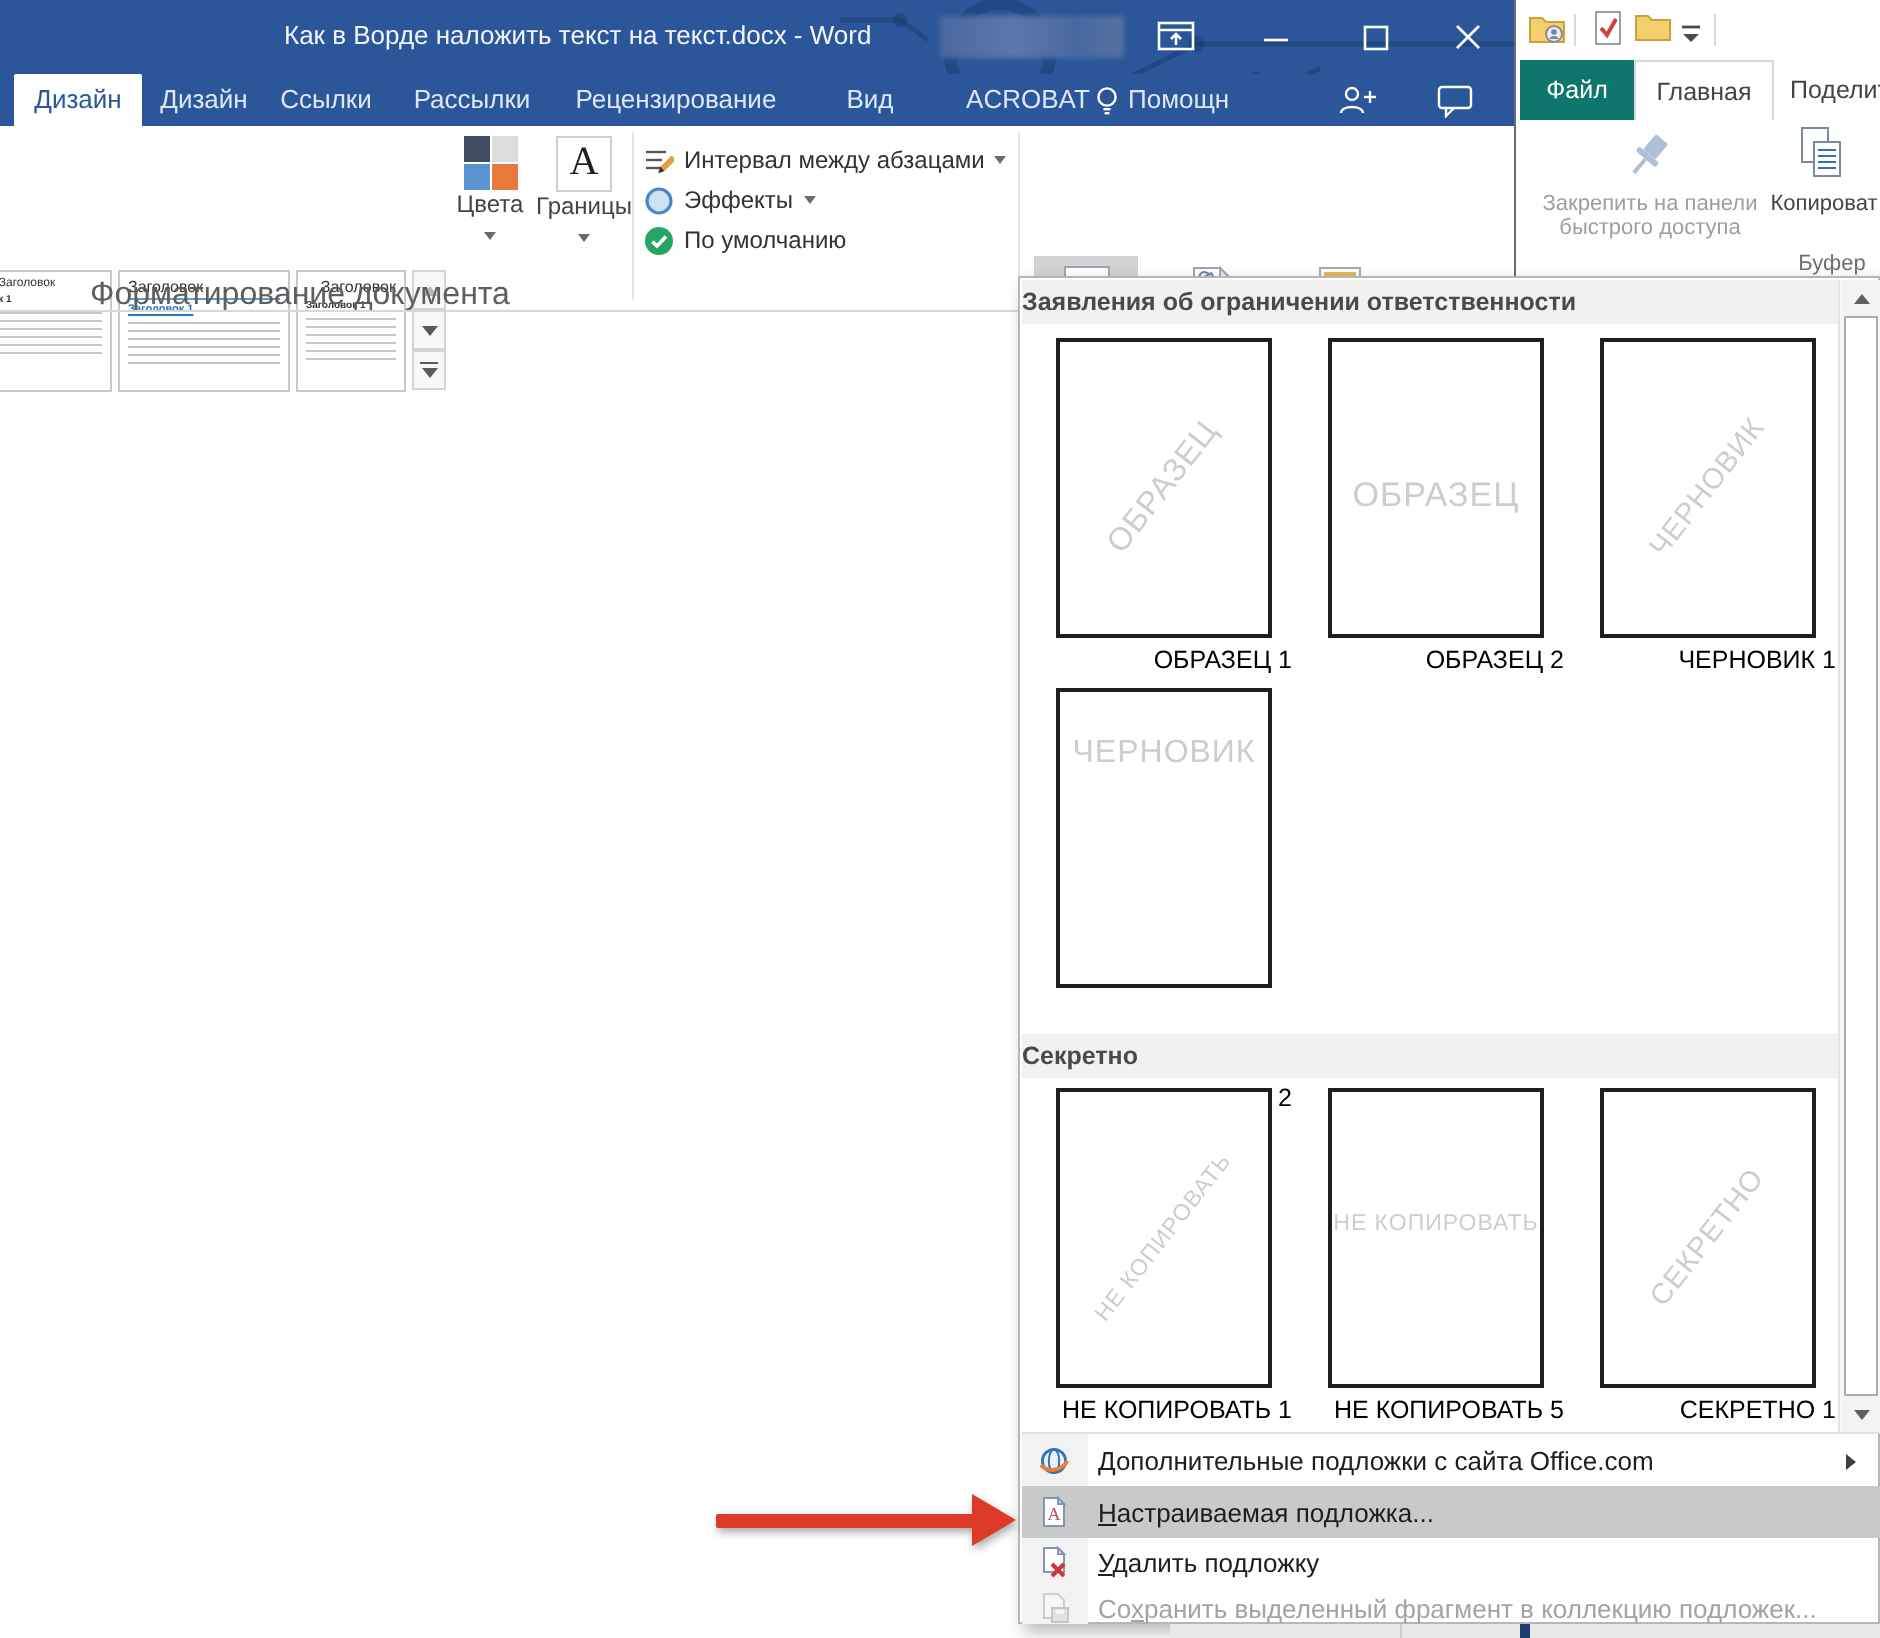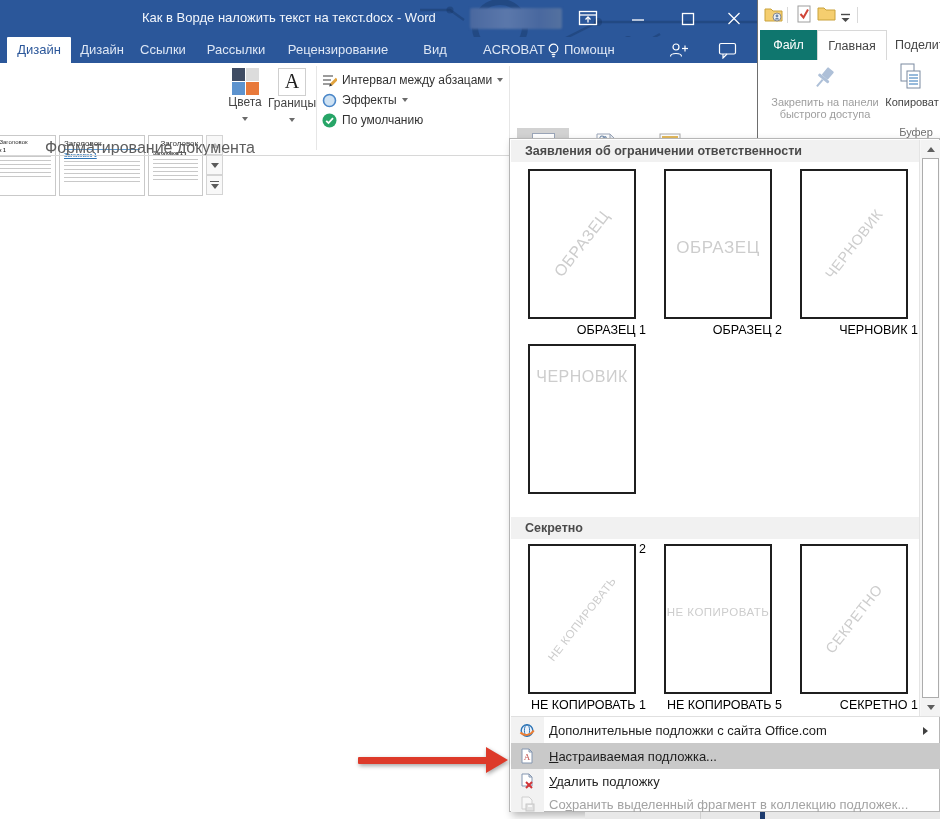--- a/index.html
+++ b/index.html
@@ -44,21 +44,21 @@
   .etab{top:30px;height:30px;line-height:30px;font-size:12.5px;text-align:center;color:#444;white-space:nowrap;}
   .etab.file{background:#0f766e;color:#fff;}
   .etab.active{background:#fff;border:1px solid #D8D8D8;border-bottom:none;box-sizing:border-box;}
   .esmall{font-size:11px;color:#9E9E9E;text-align:center;white-space:nowrap;}
   .esep{width:1px;height:16px;background:#D9D9D9;top:7px;}
 
   
   .menu{left:509px;top:138px;width:431px;height:674px;background:#fff;border:1px solid #B6B6B6;
         box-sizing:border-box;box-shadow:3px 4px 8px rgba(0,0,0,.28);}
   .mhead{left:1px;width:408px;height:22px;line-height:22px;background:#F1F1F1;color:#4A4A4A;
-         font-size:12.5px;font-weight:bold;padding-left:14px;box-sizing:border-box;}
+         font-size:12.5px;font-weight:bold;padding-left:0;box-sizing:border-box;}
   .thumb{width:108px;height:150px;background:#fff;border:2px solid #1F1F1F;box-sizing:border-box;overflow:hidden;}
   .wm{position:absolute;left:50%;top:50%;color:#CDCDCD;white-space:nowrap;letter-spacing:.5px;}
   .wm.diag{transform:translate(-50%,-50%) rotate(-52deg);}
   .wm.horiz{transform:translate(-50%,-50%);}
   .s17{font-size:17px;} .s16{font-size:16px;} .s14{font-size:14.5px;} .s11{font-size:11.5px;}
   .top20{top:21%;} .top45{top:45%;} .top53{top:53%;}
   .thumb-label{height:16px;font-size:12.5px;color:#000000;text-align:right;white-space:nowrap;}
   .cmd{left:1px;width:429px;display:flex;align-items:center;padding-left:8px;box-sizing:border-box;
        font-size:13px;color:#1E1E1E;white-space:nowrap;}
   .cmd .ic{width:16px;height:16px;margin-right:14px;display:inline-flex;flex:none;}

